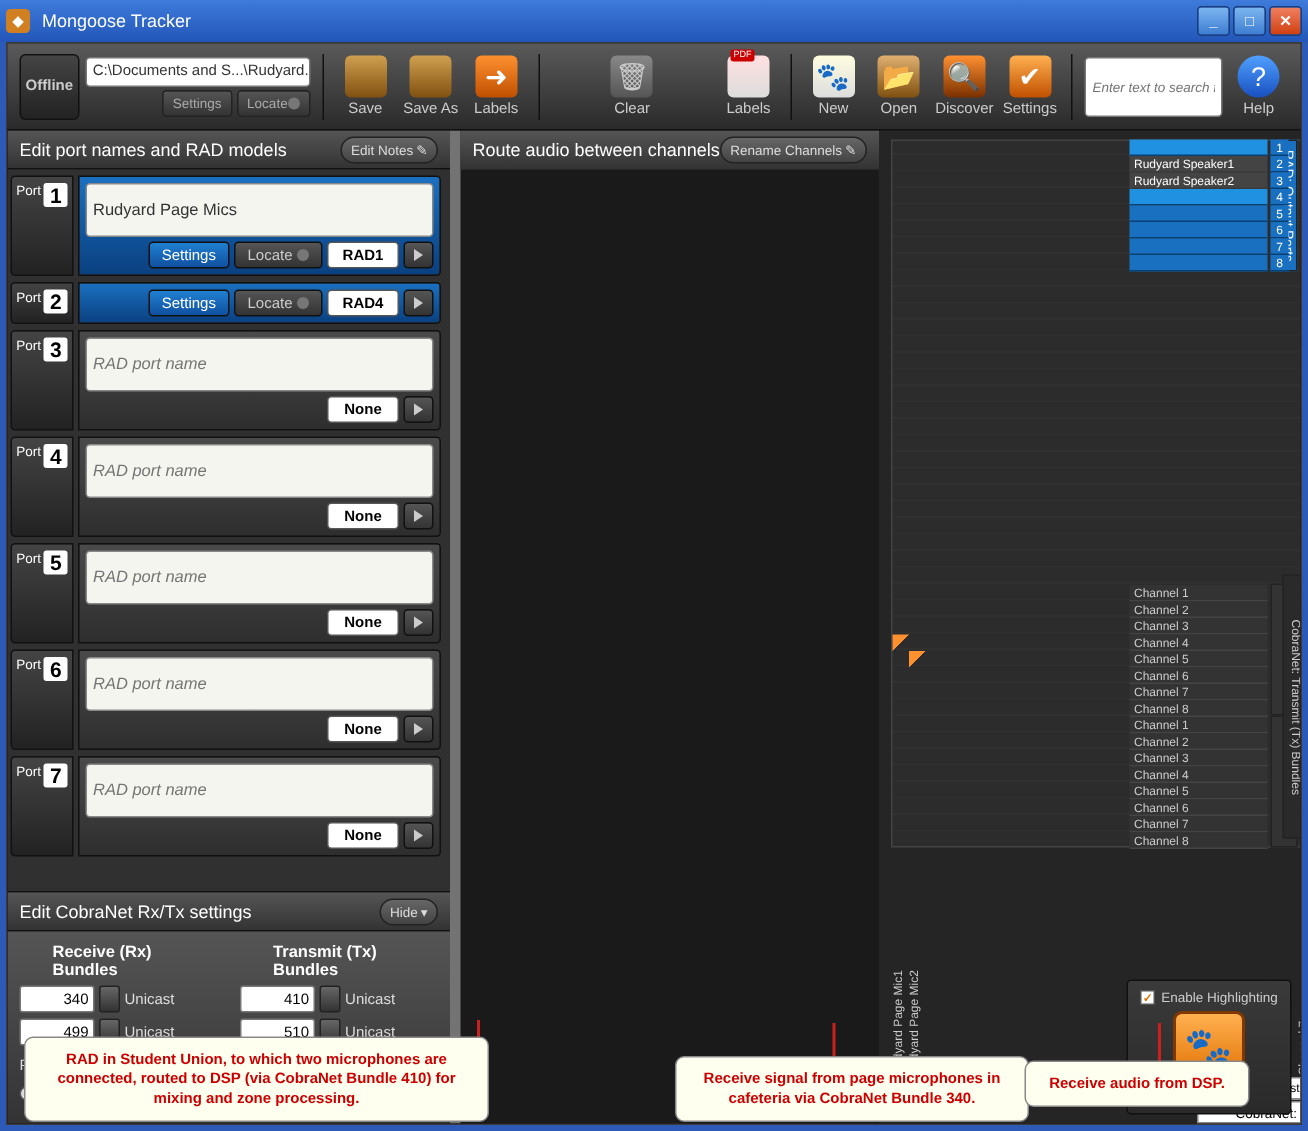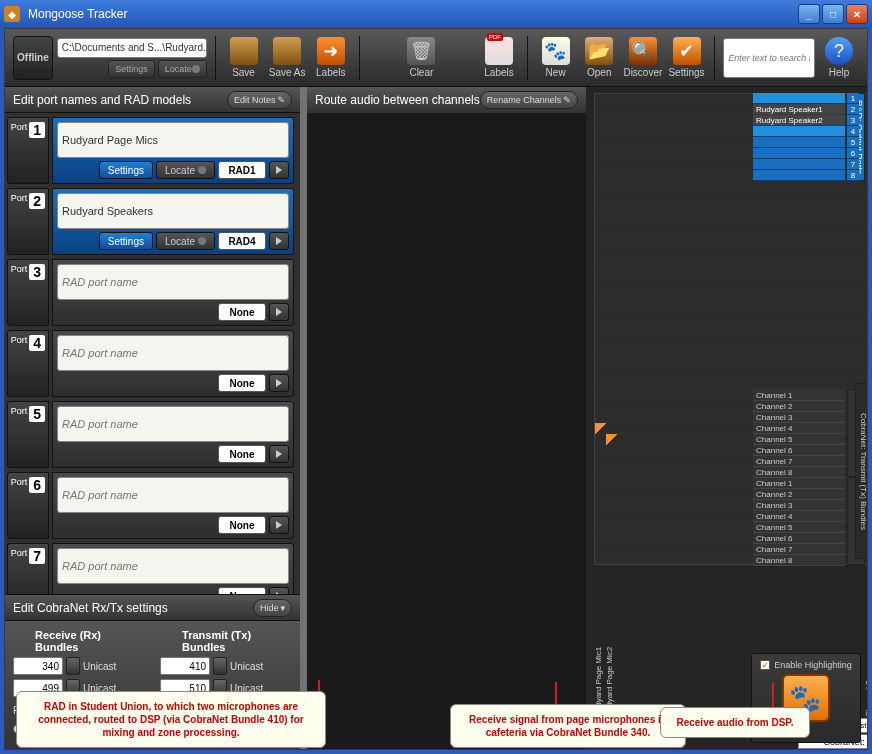--- a/index.html
+++ b/index.html
@@ -223,21 +223,20 @@
         <div class="pc-btn active">Settings</div>
         <div class="pc-btn">Locate <span class="dot"></span></div>
         <div class="pc-rad">RAD1</div>
         <div class="pc-play"></div>
       </div>
     </div>
           </div>
           <div class="port-row">
     <div class="port-tab">Port <span class="port-num">2</span></div>
     <div class="port-body active">
-      <input class="port-name-input " value="Rudyard Speakers" placeholder="" style="">
       <div class="port-ctrls">
         <div class="pc-btn active">Settings</div>
         <div class="pc-btn">Locate <span class="dot"></span></div>
         <div class="pc-rad">RAD4</div>
         <div class="pc-play"></div>
       </div>
     </div>
           </div>
           <div class="port-row">
     <div class="port-tab">Port <span class="port-num">3</span></div>
@@ -475,16 +474,16 @@
             <div style="height:11px;background:#1a70c0;color:#fff;font-size:8px;text-align:center;line-height:11px;border-bottom:1px solid #0a4070">8</div>
           </div>
         </div>
     </div>
 
   </div>
 </div>
 
 <div class="callout" style="left:16px;bottom:6px;width:310px">RAD in Student Union, to which two microphones are connected, routed to DSP (via CobraNet Bundle 410) for mixing and zone processing.</div>
 <div class="callout" style="left:450px;bottom:6px;width:236px">Receive signal from page microphones in cafeteria via CobraNet Bundle 340.</div>
-<div class="callout" style="left:660px;bottom:16px;width:150px">Receive audio from DSP.</div>
+<div class="callout" style="left:683px;bottom:16px;width:150px">Receive audio from DSP.</div>
 <div class="callout-line" style="left:318px;bottom:50px;width:2px;height:24px"></div>
 <div class="callout-line" style="left:555px;bottom:40px;width:2px;height:32px"></div>
 <div class="callout-line" style="left:772px;bottom:34px;width:2px;height:38px"></div>
 
 </body></html>

